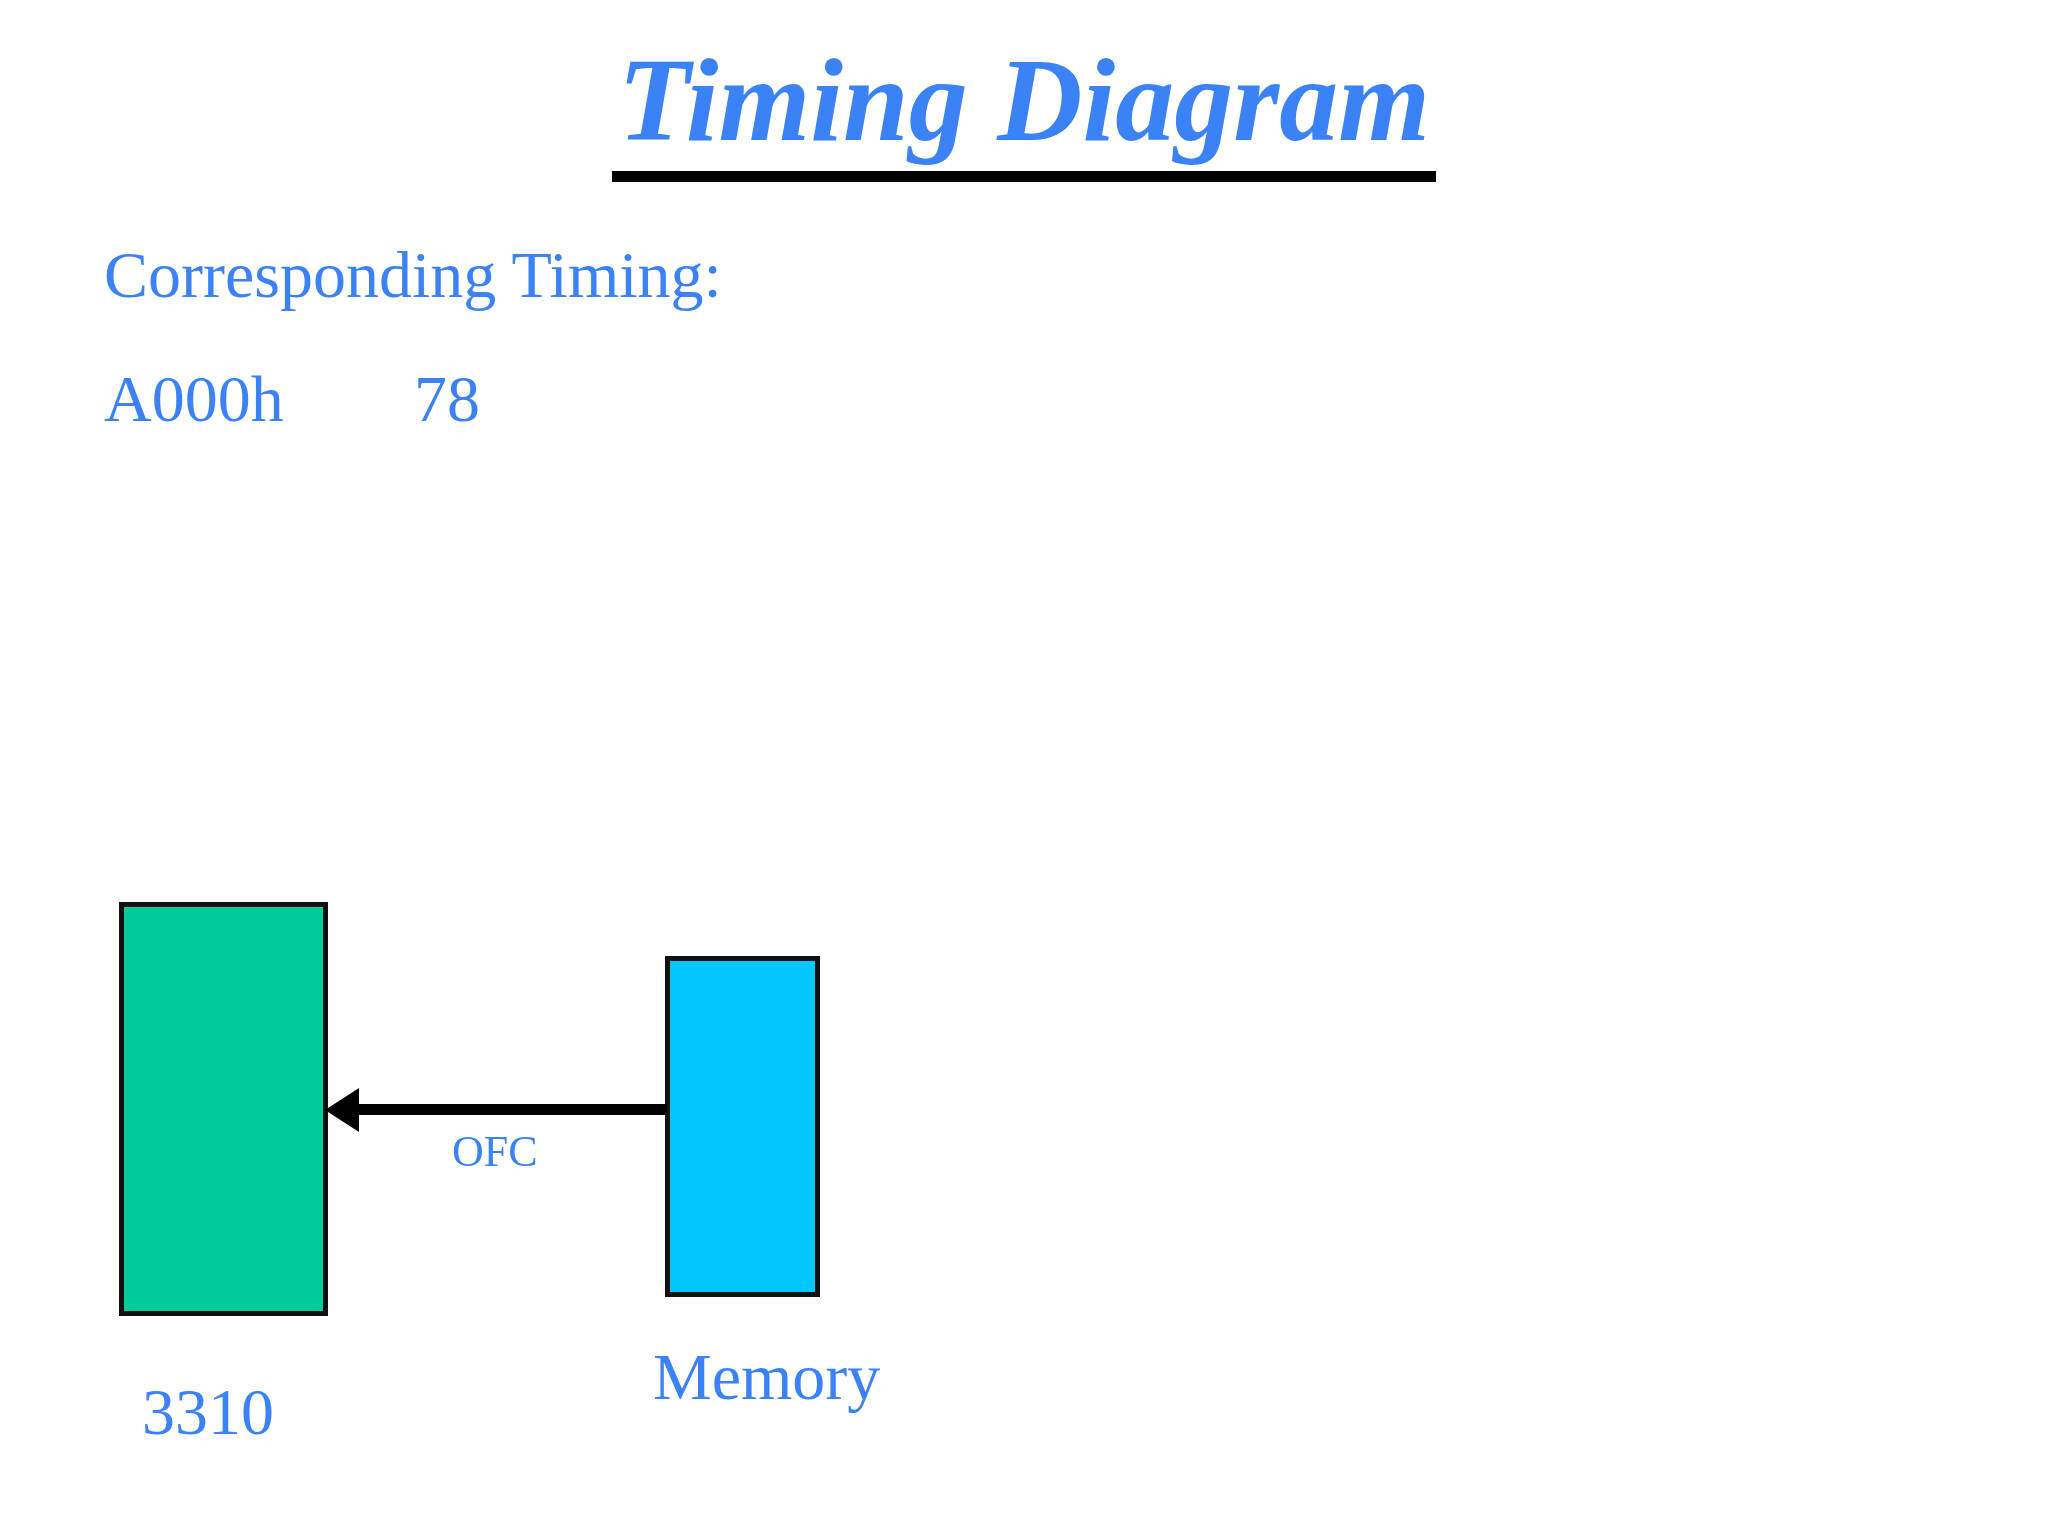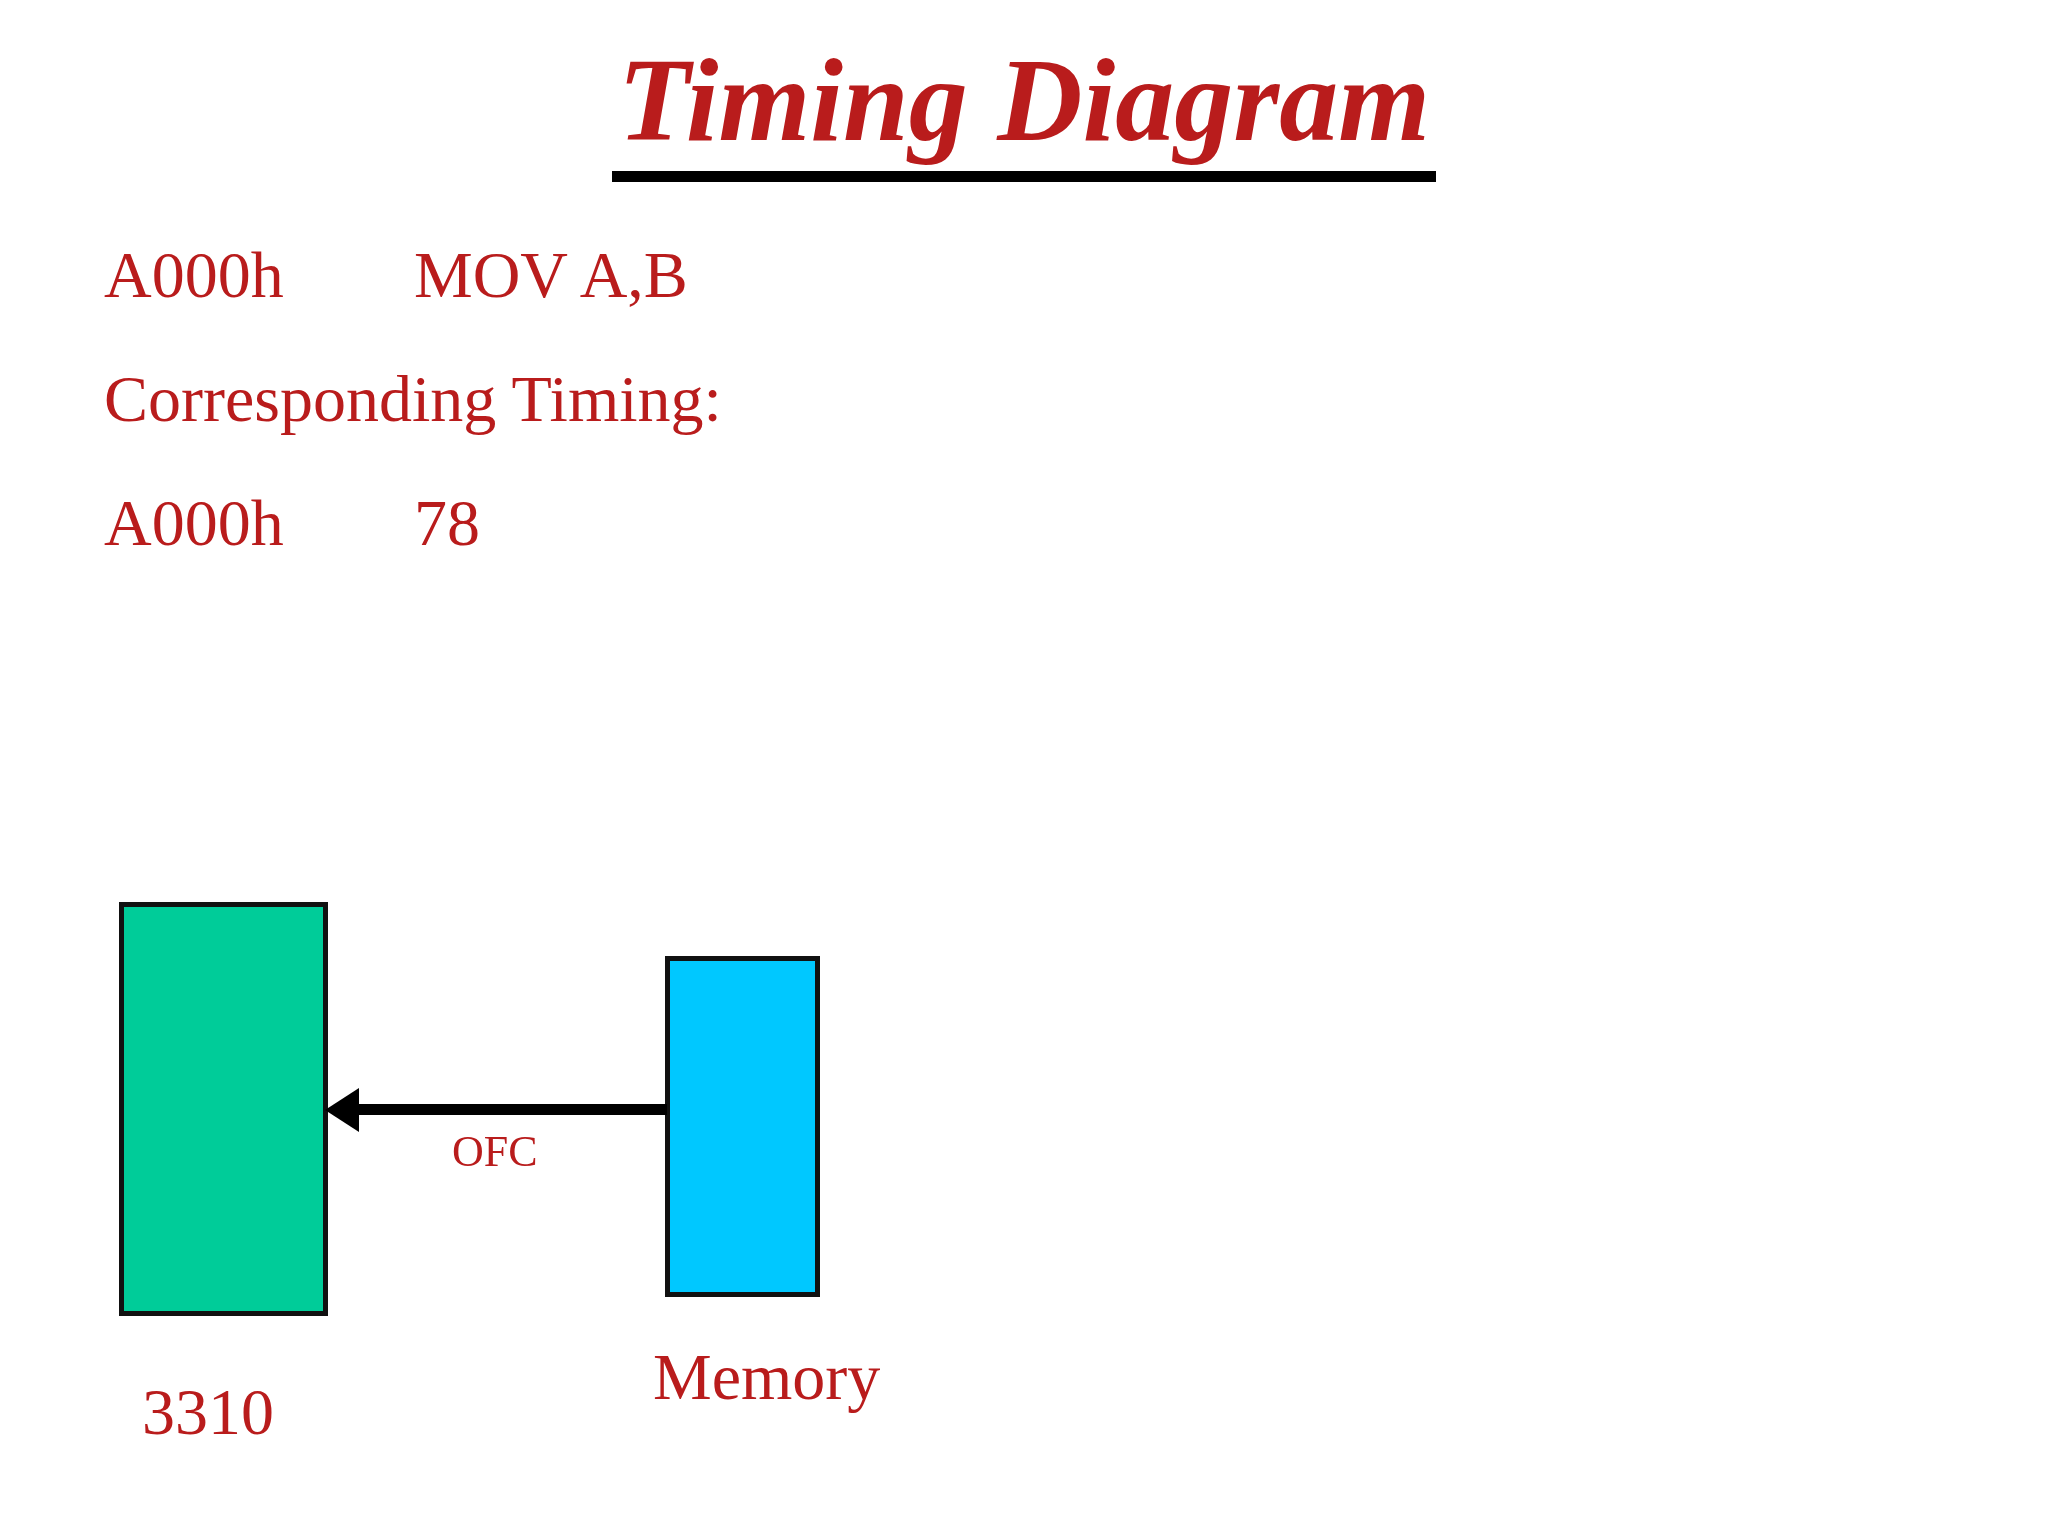--- a/index.html
+++ b/index.html
@@ -7,21 +7,21 @@
     padding: 0;
     background: #ffffff;
   }
   #slide {
     position: relative;
     width: 1796px;
     height: 1536px;
     background: #ffffff;
     overflow: hidden;
     font-family: "Liberation Serif", "DejaVu Serif", serif;
-    color: #b91c1c;
+    color: #3b82f6;
   }
 
   
   .title-block {
     position: absolute;
     left: 0;
     top: 38px;
     width: 2048px;
     text-align: center;
   }
@@ -128,23 +128,20 @@
 
 <div id="slide" style="background: rgb(255, 255, 255);">
 
   <div class="title-block">
     <span class="title-text">Timing Diagram</span>
   </div>
 
   <div class="body-text">
 
 
-    <div class="text-line">
-      <span class="line-addr">A000h</span><span class="line-val">MOV A,B</span>
-    </div>
 
     <div class="text-line">
       <span class="col-a">Corresponding Timing:</span>
     </div>
 
     <div class="text-line">
       <span class="line-addr">A000h</span><span class="line-val">78</span>
     </div>
 
   </div>

